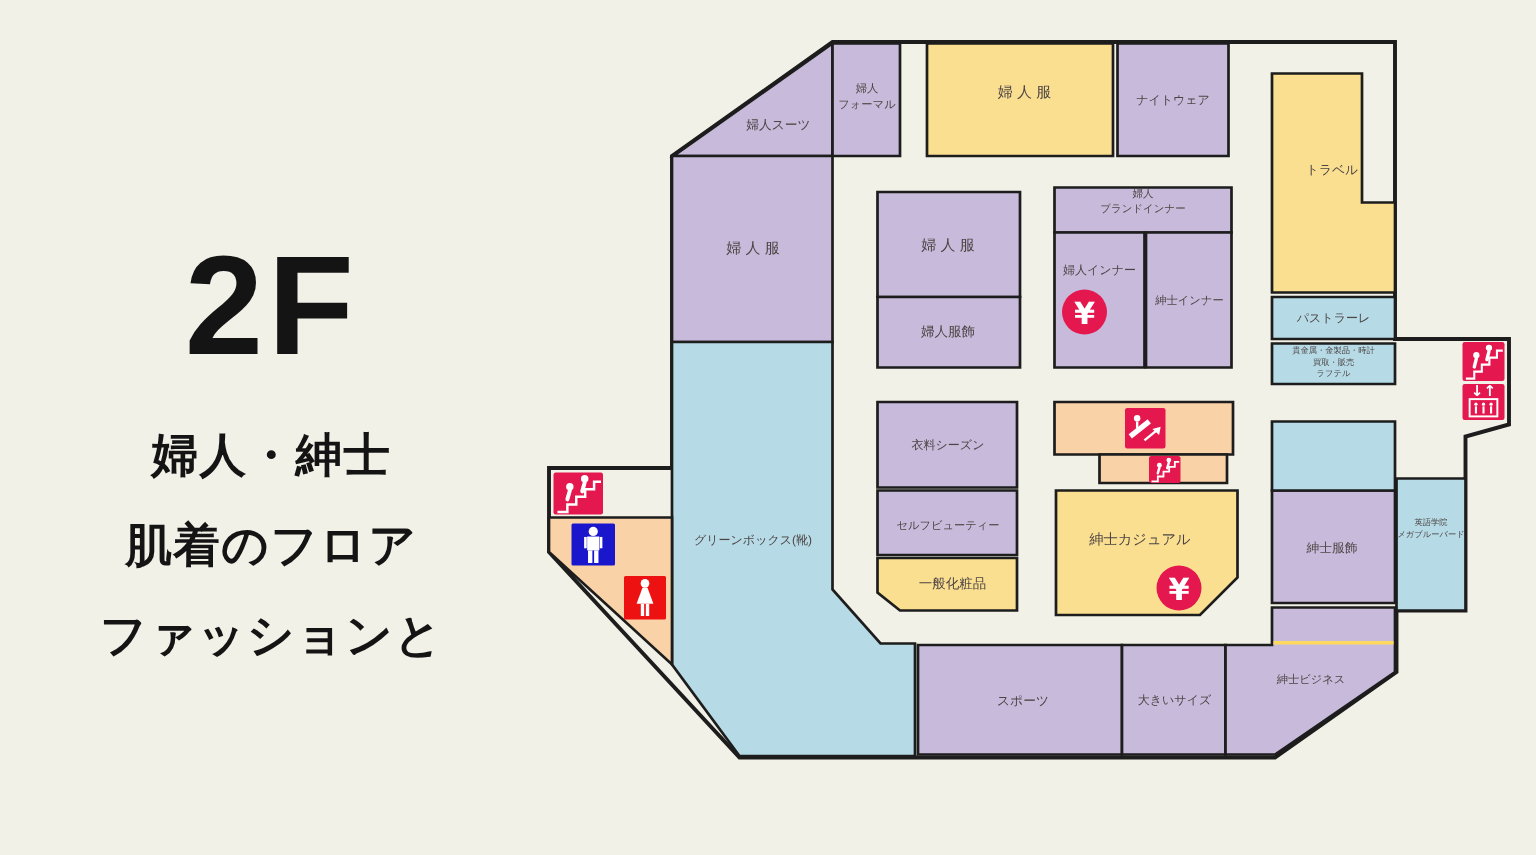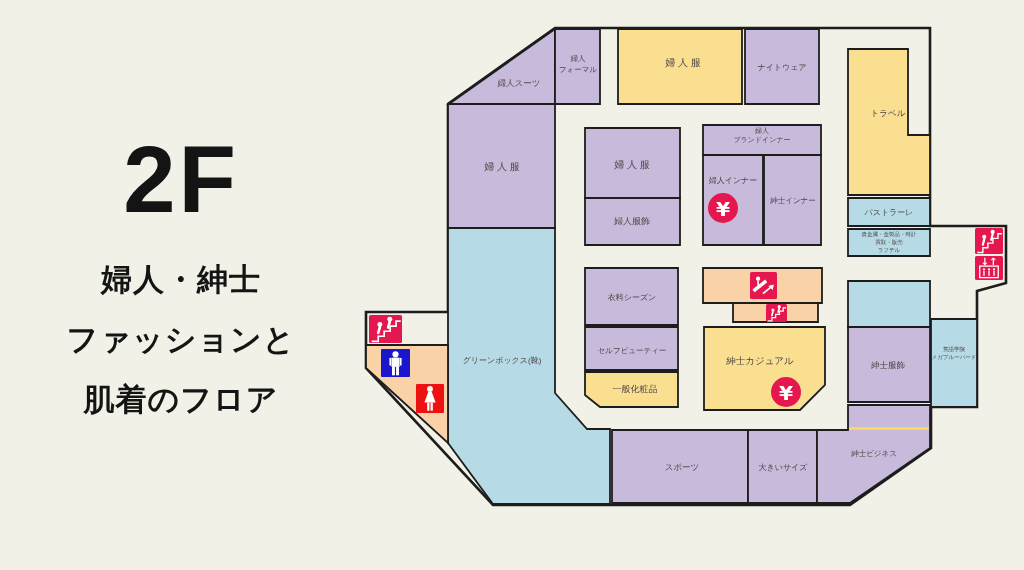--- a/index.html
+++ b/index.html
@@ -2,42 +2,42 @@
 <html><head>
 <meta charset="utf-8">
 <style>
   html,body{margin:0;padding:0;}
   body{
     width:1024px;height:570px;position:relative;overflow:hidden;
     background:#f2f1e7;
     font-family:"Liberation Sans","DejaVu Sans",sans-serif;
   }
   .hero{
-    position:absolute;left:14px;top:140px;width:334px;
+    position:absolute;left:14px;top:164px;width:334px;
     text-align:center;color:#141414;
   }
   .floor-num{
     font-size:94px;font-weight:900;line-height:80px;
     letter-spacing:3px;margin-bottom:30px;
   }
   .floor-desc div{
     font-size:31px;font-weight:700;line-height:60px;
     letter-spacing:1px;white-space:nowrap;
   }
   #floor-map{position:absolute;left:0;top:0;}
 </style>
 </head>
 <body style="background: rgb(242, 241, 231);">
 
 <div class="hero">
   <div class="floor-num">2F</div>
   <div class="floor-desc">
     <div>婦人・紳士</div>
+    <div>肌着のフロア</div>
     <div>ファッションと</div>
-    <div>肌着のフロア</div>
   </div>
 </div>
 
 <svg id="floor-map" width="1024" height="570" viewBox="0 0 1024 570">
     <polygon points="555,28 930,28 930,226 1006,226 1006,283 977,291 977,407 931,407 931,448 850,505 493,505 366,368 366,312 448,312 448,104" fill="#f2f1e7" stroke="#1d1d1d" stroke-width="2.6" stroke-linejoin="miter"></polygon>
     <polygon points="449,104 555,29 555,104" fill="#c8badb" stroke="#1d1d1d" stroke-width="1.8"></polygon>
     <polygon points="555,29 600,29 600,104 555,104" fill="#c8badb" stroke="#1d1d1d" stroke-width="1.8"></polygon>
     <polygon points="618,29 742,29 742,104 618,104" fill="#fbdf90" stroke="#1d1d1d" stroke-width="1.8"></polygon>
     <polygon points="745,29 819,29 819,104 745,104" fill="#c8badb" stroke="#1d1d1d" stroke-width="1.8"></polygon>
     <polygon points="848,49 908,49 908,135 930,135 930,195 848,195" fill="#fbdf90" stroke="#1d1d1d" stroke-width="1.8"></polygon>

